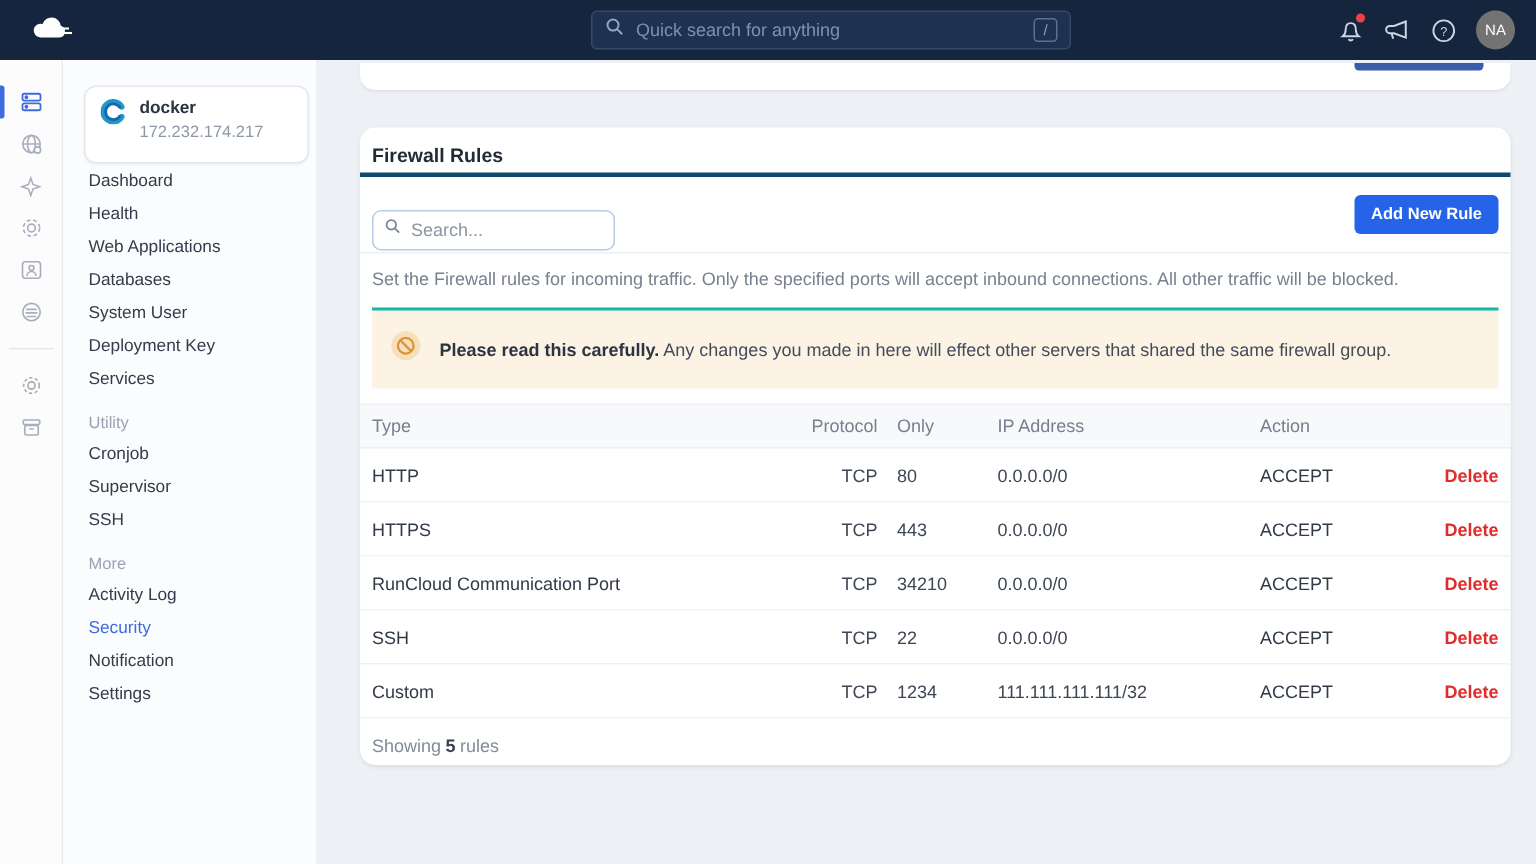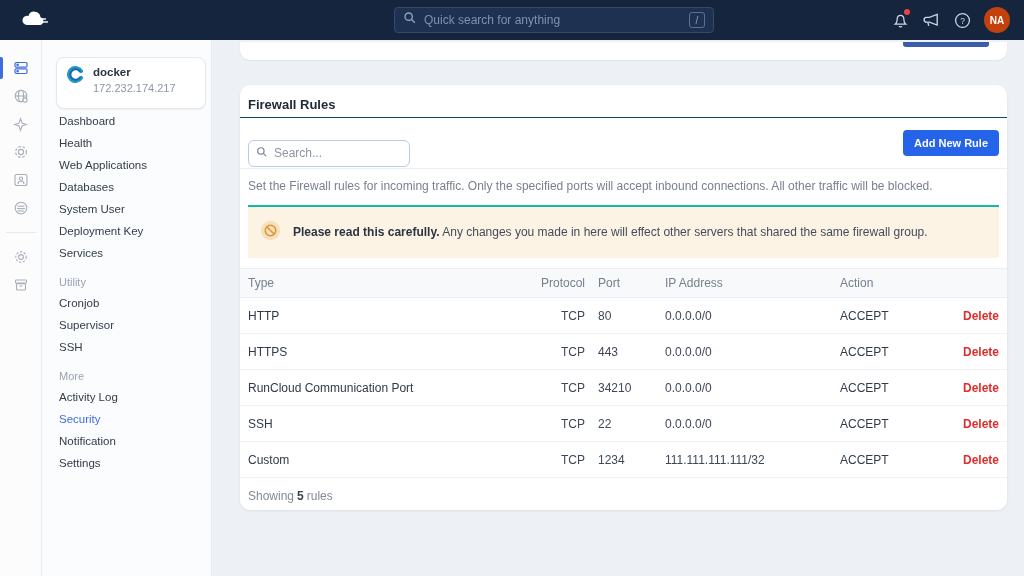--- a/index.html
+++ b/index.html
@@ -11,21 +11,21 @@
             display:flex; align-items:center; }
   .nav-logo { position:absolute; left:18px; top:10px; width:32px; height:20px; }
   .nav-search { position:absolute; left:352px; top:7px; width:320px; height:26px; background:#1e3150;
                 border:1px solid #35496b; border-radius:4px; display:flex; align-items:center; padding:0 8px;margin-left:42px; }
   .nav-search .ph { color:#7d92b2; font-size:12px; margin-left:7px; }
   .nav-shortcut { margin-left:auto; width:16px; height:16px; border:1px solid #5c7191; border-radius:3px;
                   color:#8ba0bf; font-size:10px; display:flex; align-items:center; justify-content:center; }
   .nav-right { position:absolute; right:14px; top:0; height:40px; display:flex; align-items:center; gap:13px; }
   .nav-ic { position:relative; width:18px; height:18px; display:flex; align-items:center; justify-content:center; cursor:pointer; }
   .nav-dot { position:absolute; top:-2px; right:-1px; width:6px; height:6px; border-radius:50%; background:#ef4043; }
-  .avatar { width:26px; height:26px; border-radius:50%; background:#c2410c; color:#fff; font-size:10px; font-weight:bold;
+  .avatar { width:26px; height:26px; border-radius:50%; background:#737373; color:#fff; font-size:10px; font-weight:normal;
             display:flex; align-items:center; justify-content:center; cursor:pointer; }
 
   
   .rail { position:absolute; top:40px; left:0; width:42px; height:536px; background:#fcfcfd; border-right:1px solid #e9ebef;
           display:flex; flex-direction:column; align-items:center; padding-top:14px; }
   .rail-item { position:relative; width:42px; height:28px; display:flex; align-items:center; justify-content:center; cursor:pointer; }
   .rail-item.active::before { content:""; position:absolute; left:0; top:3px; width:3px; height:22px; background:#3e6be0; border-radius:0 2px 2px 0; }
   .rail-div { width:30px; height:1px; background:#e5e8ed; margin:10px 0; }
 
   
@@ -40,21 +40,21 @@
   .menu-section { padding:12px 0 4px 17px; font-size:11px; color:#9aa3b2; }
 
   
   .main { position:absolute; top:40px; left:212px; width:812px; height:536px; background:#edf0f4; }
   .partial-card { position:absolute; left:28px; top:2px; width:767px; height:18px; background:#fff;
                   border-radius:0 0 10px 10px; box-shadow:0 1px 2px rgba(16,24,40,.06); }
   .partial-btn { position:absolute; left:663px; top:0; width:86px; height:5px; background:#3a5ca9; border-radius:0 0 3px 3px; }
 
   .card { position:absolute; left:28px; top:45px; width:767px; height:425px; background:#fff; border-radius:10px;
           box-shadow:0 1px 3px rgba(16,24,40,.08); }
-  .card-title-row { height:33px; padding:10px 8px 0 8px; border-bottom:1px solid #0c4a6e; }
+  .card-title-row { height:33px; padding:10px 8px 0 8px; border-bottom:3px solid #0c4a6e; }
   .card-title { font-size:13px; font-weight:bold; color:#212b38; }
   .controls { height:51px; display:flex; align-items:center; padding:0 8px; border-bottom:1px solid #edeff3; }
   .fw-search { width:162px; height:27px; border:1px solid #b6cbe9; border-radius:6px; display:flex; align-items:center;
                padding:0 7px; background:#fff;margin-top:20px; }
   .fw-search .ph { color:#8d95a3; font-size:12px; margin-left:6px; }
   .btn-primary { margin-left:auto; height:26px; padding:12px 11px; background:#2563e8; color:#fff; font-size:11px; font-weight:bold;
                  border:none; border-radius:4px; display:flex; align-items:center; cursor:pointer; }
   .desc-row { padding:10px 8px; font-size:12px; color:#78818f; }
   .warning { margin:2px 8px 10px 8px; border-top:2px solid #14b8a6; background:#fdf3e4; padding:13px 12px;
              display:flex; align-items:center; gap:12px; }
@@ -246,21 +246,21 @@
       </span>
       <span class="warn-text">
         <span class="warn-bold">Please read this carefully.</span>
         <span>Any changes you made in here will effect other servers that shared the same firewall group.</span>
       </span>
     </div>
 
     <div class="tbl-row tbl-head">
       <span>Type</span>
       <span class="c-proto">Protocol</span>
-      <span class="c-port">Port</span>
+      <span class="c-port">Only</span>
       <span>IP Address</span>
       <span>Action</span>
       <span></span>
     </div>
 
     <div class="tbl-row tbl-body">
       <span class="cell-type">HTTP</span>
       <span class="c-proto">TCP</span>
       <span class="c-port">80</span>
       <span>0.0.0.0/0</span>

